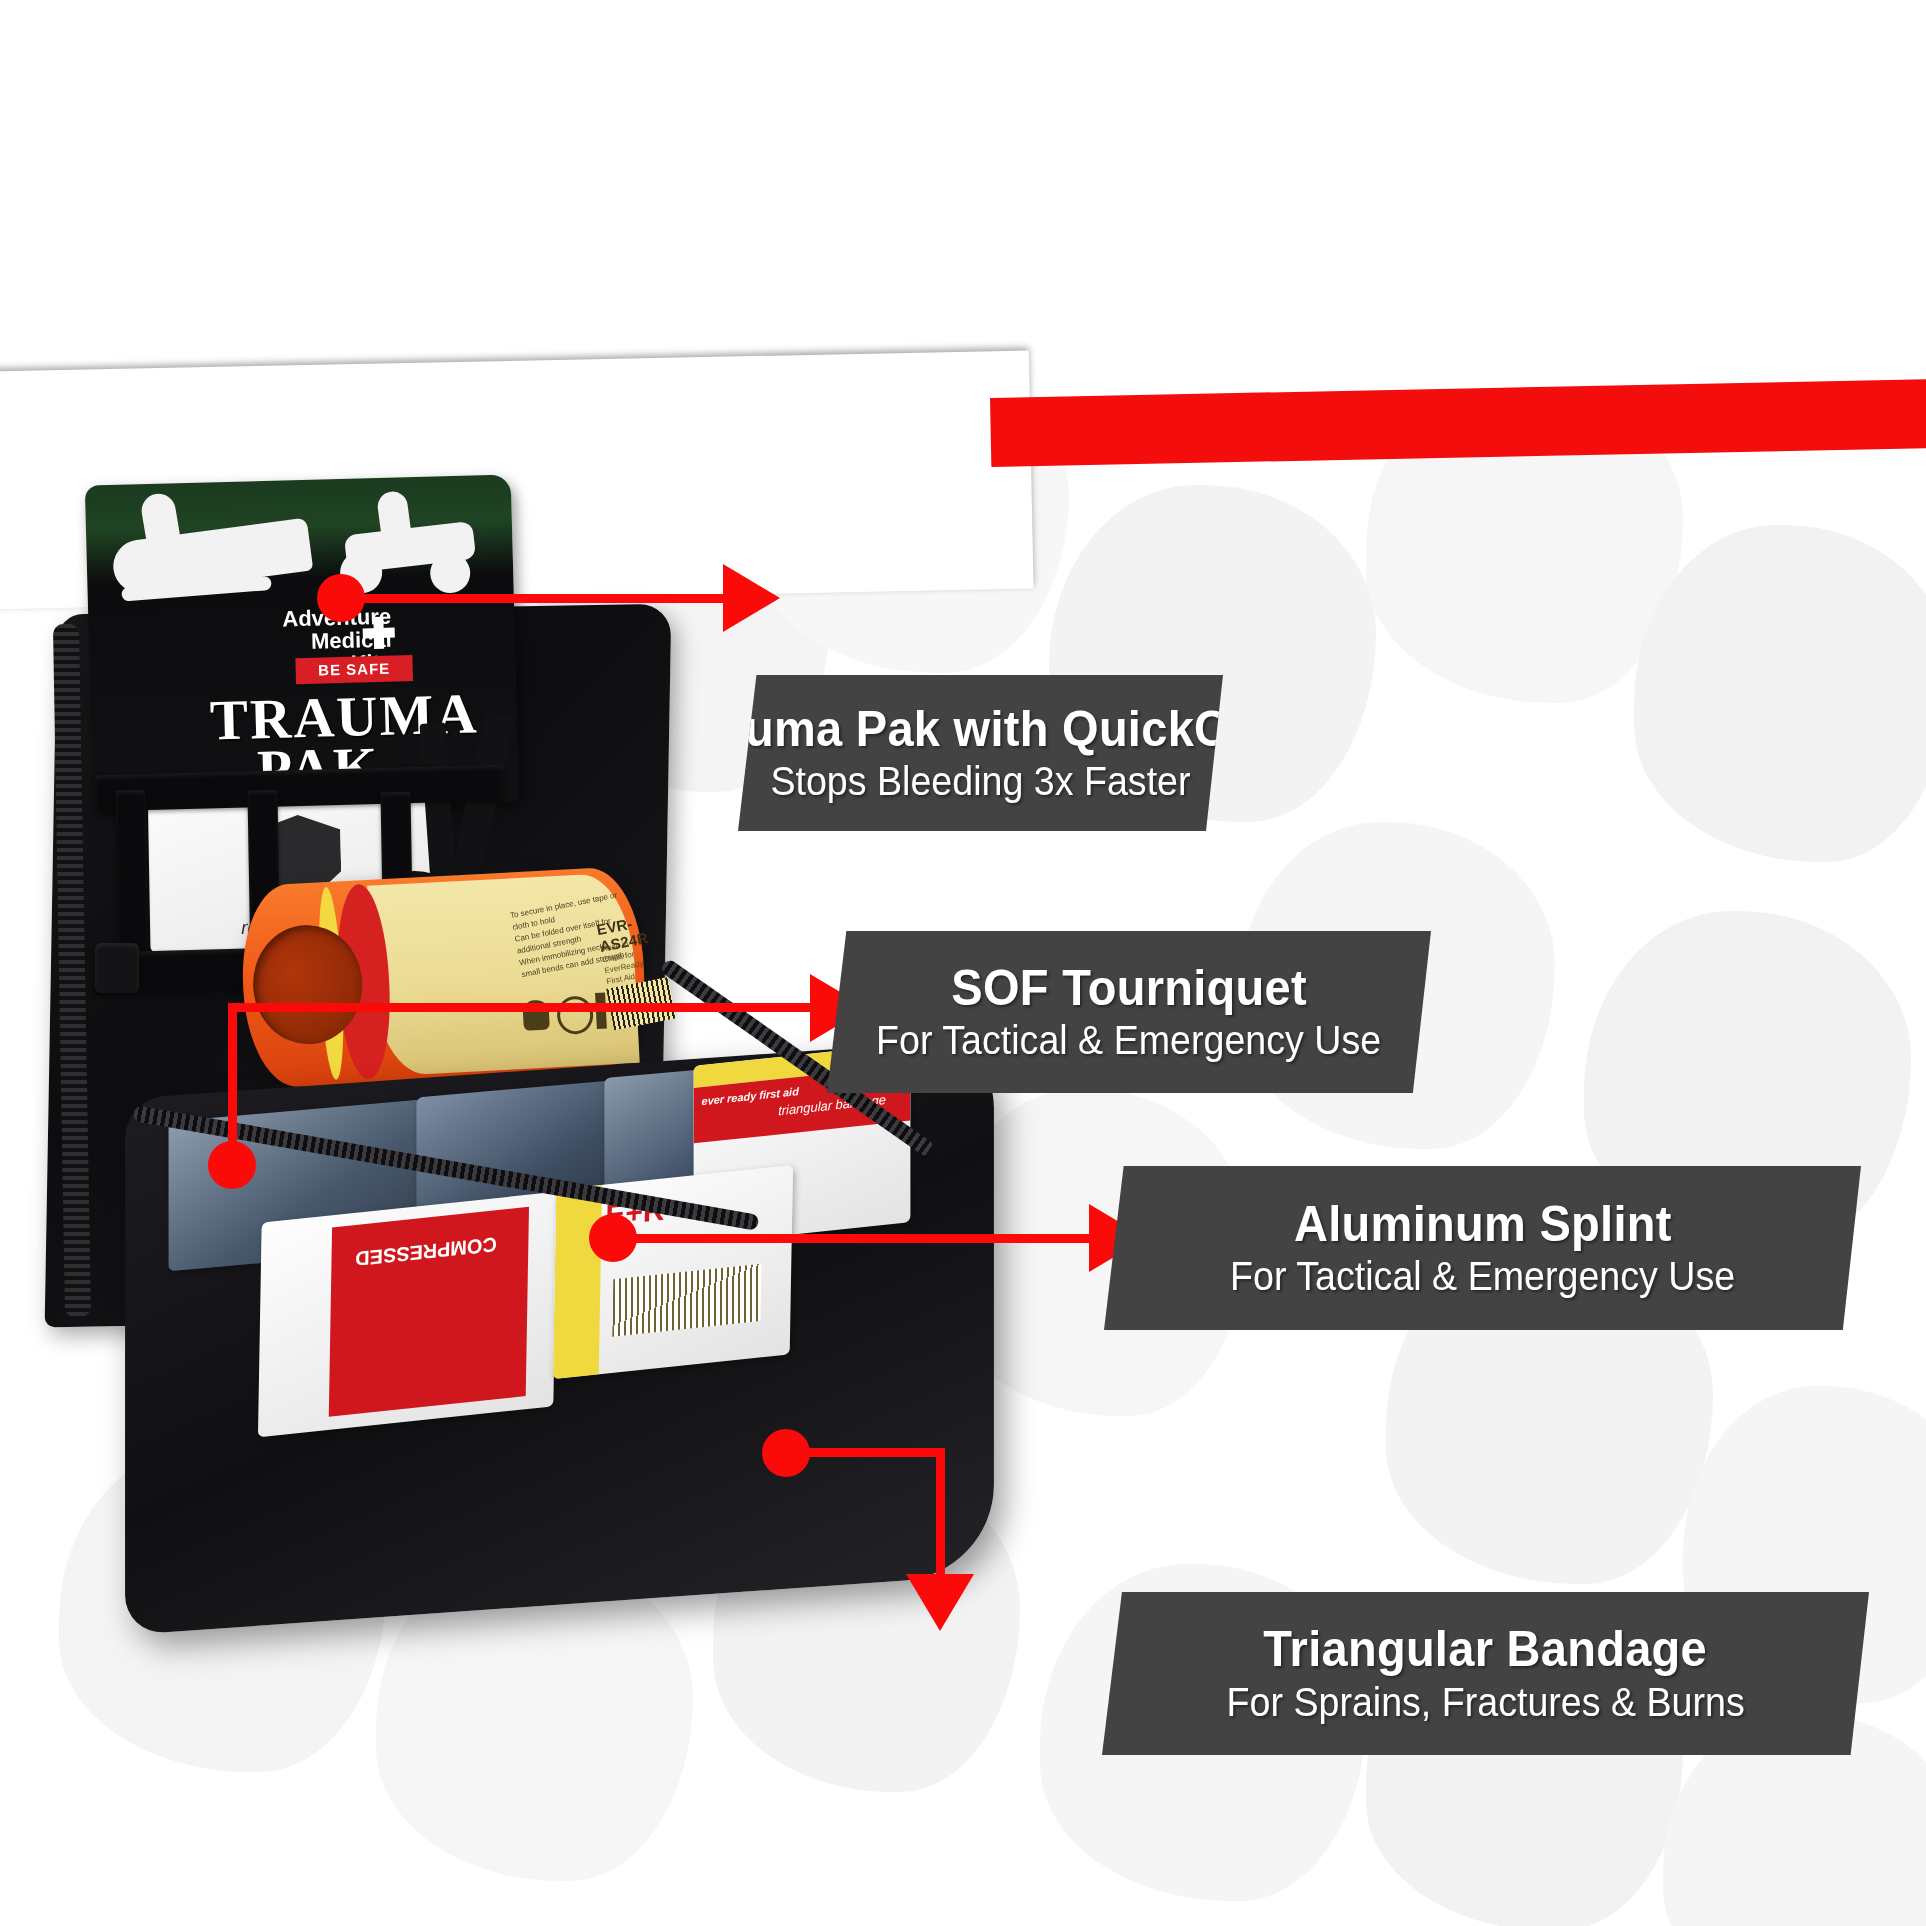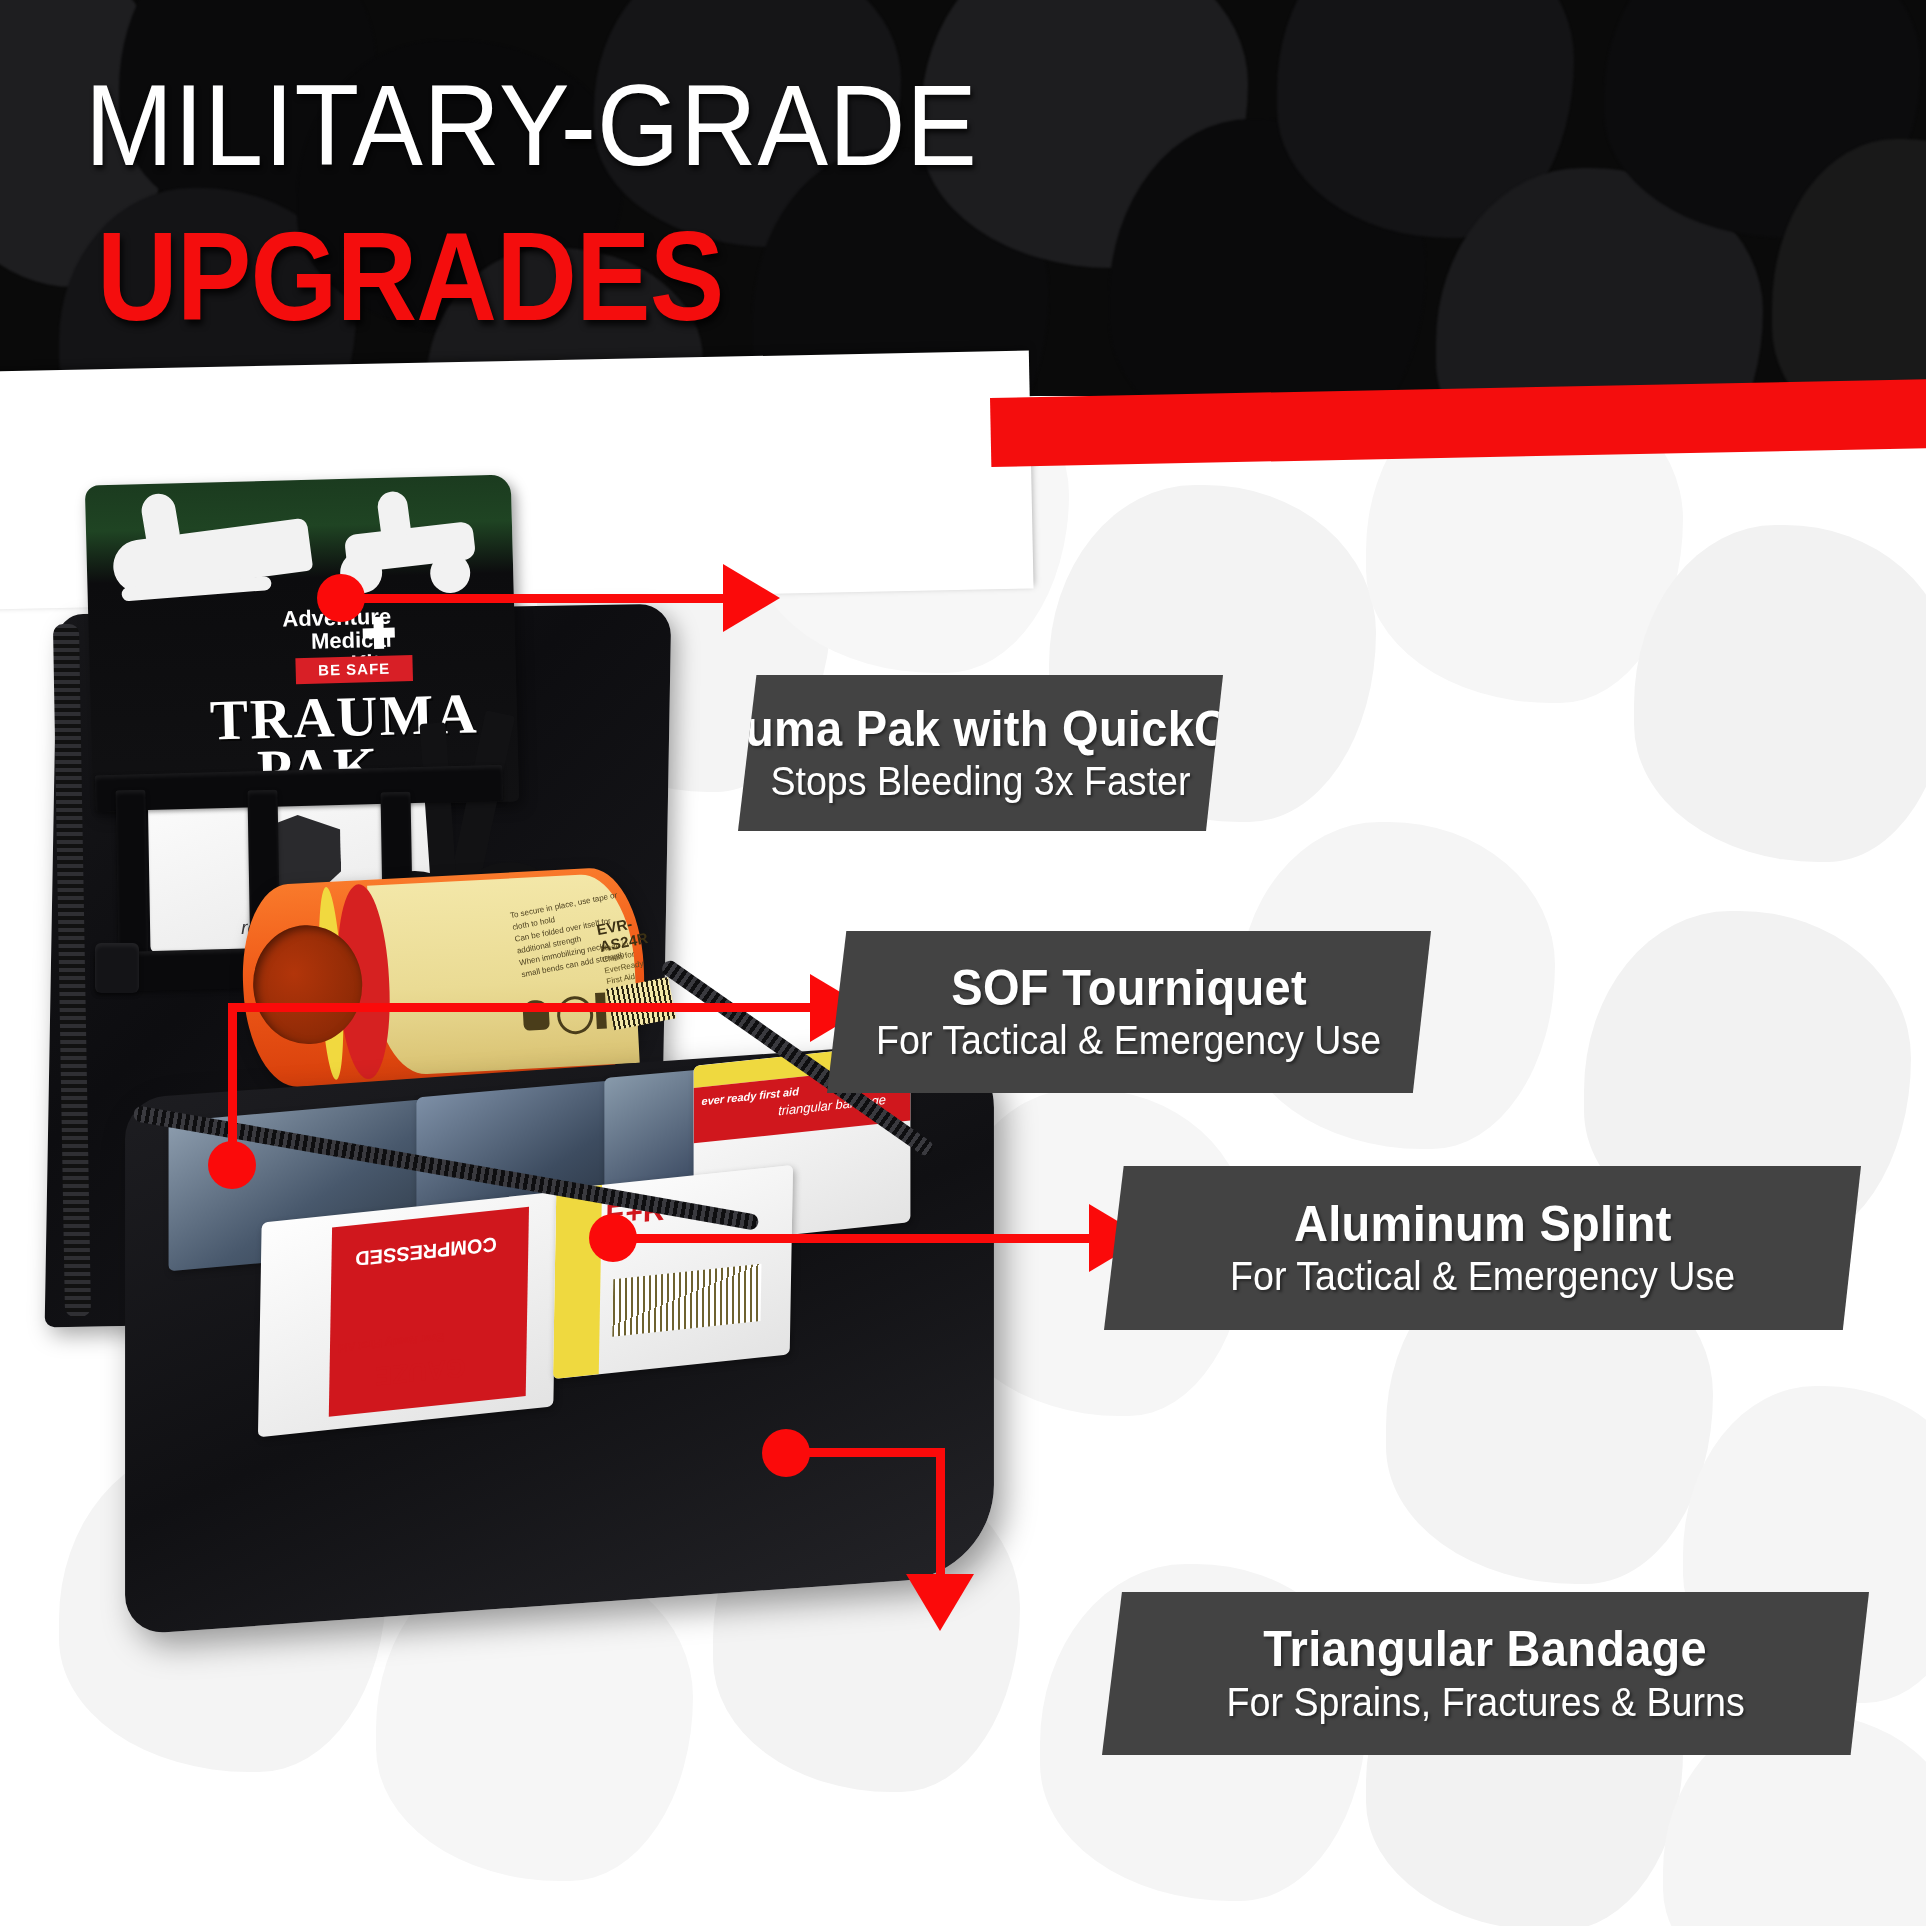--- a/index.html
+++ b/index.html
@@ -272,39 +272,20 @@
     border-left:34px solid transparent;
     border-right:34px solid transparent;
     border-top:57px solid #fb0a0a;
   }
 </style>
 </head>
 <body>
 
 <div id="page">
 
-  <div id="header">
-
-    <div class="camo" style="left:-59px;top:-40px;width:228px;height:327px;background:#1e1e20;"></div>
-    <div class="camo" style="left:119px;top:-69px;width:257px;height:297px;background:#0a0a0b;"></div>
-    <div class="camo" style="left:59px;top:188px;width:297px;height:287px;background:#141416;"></div>
-    <div class="camo" style="left:297px;top:40px;width:327px;height:297px;background:#09090a;"></div>
-    <div class="camo" style="left:426px;top:248px;width:277px;height:257px;background:#1a1a1c;"></div>
-    <div class="camo" style="left:594px;top:-50px;width:307px;height:297px;background:#151517;"></div>
-    <div class="camo" style="left:752px;top:149px;width:297px;height:327px;background:#0b0b0c;"></div>
-    <div class="camo" style="left:921px;top:-59px;width:327px;height:327px;background:#1d1d1f;"></div>
-    <div class="camo" style="left:1109px;top:119px;width:317px;height:337px;background:#0a0a0b;"></div>
-    <div class="camo" style="left:1277px;top:-79px;width:297px;height:317px;background:#141416;"></div>
-    <div class="camo" style="left:1436px;top:168px;width:327px;height:327px;background:#1b1b1d;"></div>
-    <div class="camo" style="left:1604px;top:-69px;width:317px;height:307px;background:#0c0c0d;"></div>
-    <div class="camo" style="left:1772px;top:139px;width:277px;height:317px;background:#191919;"></div>
-
-    <div id="header-title">MILITARY-GRADE</div>
-    <div id="header-subtitle">UPGRADES</div>
-  </div>
 
   <div id="body-bg">
     <div class="camo" style="left:535px;top:59px;width:297px;height:337px;background:#f4f4f4;"></div>
     <div class="camo" style="left:752px;top:-40px;width:317px;height:317px;background:#f7f7f7;"></div>
     <div class="camo" style="left:1049px;top:89px;width:327px;height:337px;background:#f3f3f3;"></div>
     <div class="camo" style="left:1366px;top:-20px;width:317px;height:327px;background:#f6f6f6;"></div>
     <div class="camo" style="left:1634px;top:129px;width:317px;height:337px;background:#f2f2f2;"></div>
     <div class="camo" style="left:1238px;top:426px;width:317px;height:327px;background:#f5f5f5;"></div>
     <div class="camo" style="left:1584px;top:515px;width:327px;height:337px;background:#f2f2f2;"></div>
     <div class="camo" style="left:941px;top:693px;width:307px;height:327px;background:#f6f6f6;"></div>

